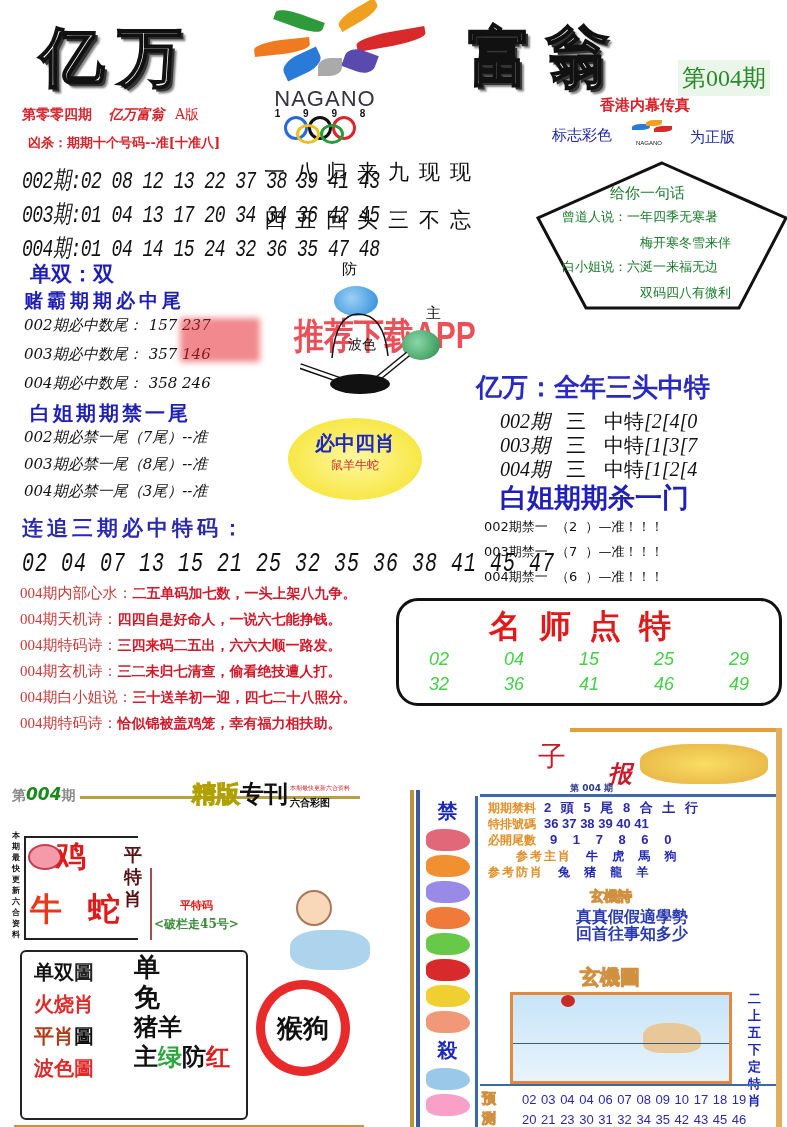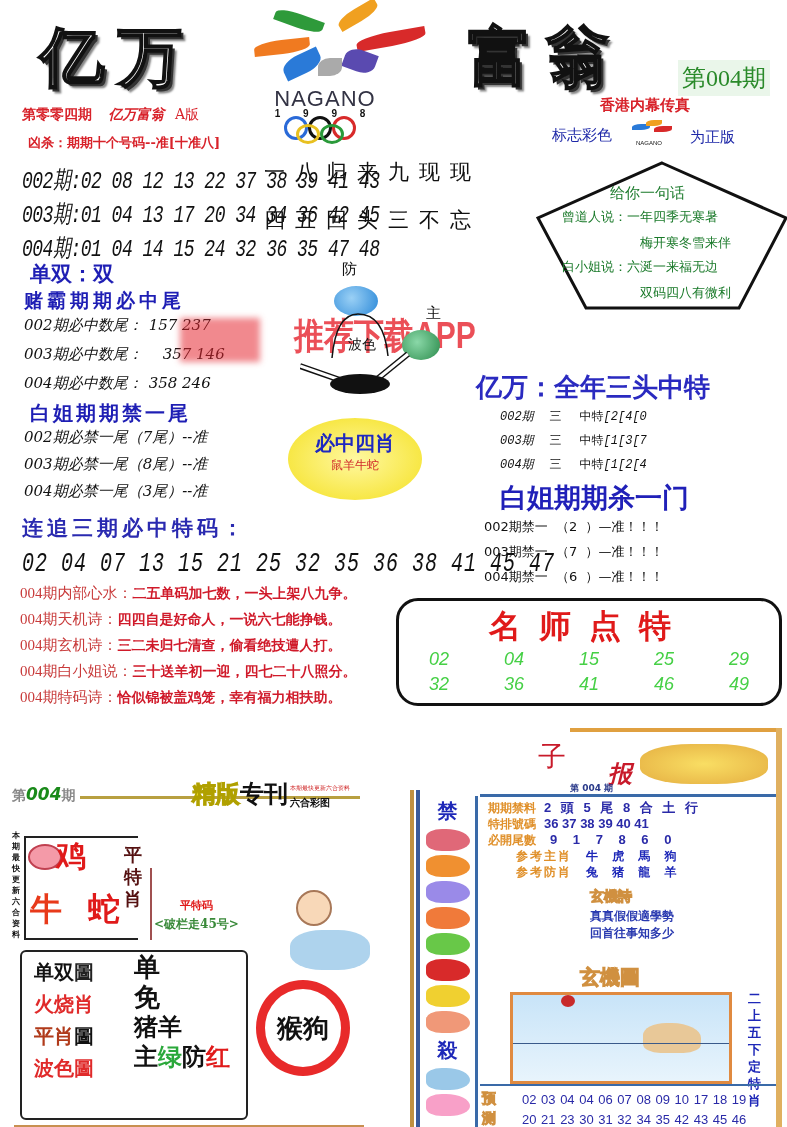--- a/index.html
+++ b/index.html
@@ -78,21 +78,21 @@
 <div class="abs pent-text" style="left:610px;top:184px;font-size:15px">给你一句话</div>
 <div class="abs pent-text row" style="left:562px;top:208px"><span>曾道人说：</span><span>一年四季无寒暑</span></div>
 <div class="abs pent-text row" style="left:640px;top:234px">梅开寒冬雪来伴</div>
 <div class="abs pent-text row" style="left:562px;top:258px"><span>白小姐说：</span><span>六涎一来福无边</span></div>
 <div class="abs pent-text row" style="left:640px;top:284px">双码四八有微利</div>
 
 <div class="abs heading-blue row" style="left:30px;top:260px;font-size:21px;font-family:'DejaVu Serif',serif">单双：双</div>
 <div class="abs heading-blue row" style="left:24px;top:288px;font-size:19px;letter-spacing:4px;font-family:'DejaVu Serif',serif">赌霸期期必中尾</div>
 <div class="abs" style="left:24px;top:316px">
   <div class="row hand" style="height:29px;font-size:15px"><span>002期必中数尾：</span><span style="margin-left:6px">157 237</span></div>
-  <div class="row hand" style="height:29px;font-size:15px"><span>003期必中数尾：</span><span style="margin-left:20px">357 146</span></div>
+  <div class="row hand" style="height:29px;font-size:15px"><span>003期必中数尾：</span><span style="margin-left:6px">357 146</span></div>
   <div class="row hand" style="height:29px;font-size:15px"><span>004期必中数尾：</span><span style="margin-left:6px">358   246</span></div>
 </div>
 
 <div class="abs row" style="left:294px;top:316px;font-family:'Liberation Sans',sans-serif;font-size:30px;font-weight:bold;color:rgba(230,30,40,0.78);transform:scaleY(1.2)">推荐下载APP</div>
 <div class="abs" style="left:180px;top:318px;width:80px;height:44px;background:rgba(230,40,50,0.55);filter:blur(3px)"></div>
 
 <div class="abs" style="left:300px;top:256px;width:180px;height:140px">
   <div style="position:absolute;left:42px;top:4px;font-family:'DejaVu Sans',sans-serif;font-size:15px">防</div>
   <div style="position:absolute;left:34px;top:30px;width:44px;height:30px;border-radius:50%;background:radial-gradient(circle at 40% 40%,#9ad0f5,#2a88d8)"></div>
   <div style="position:absolute;left:126px;top:48px;font-family:'DejaVu Sans',sans-serif;font-size:15px">主</div>
@@ -114,39 +114,40 @@
   <div class="row hand" style="height:27px;font-size:15px">003期必禁一尾（8尾）--准</div>
   <div class="row hand" style="height:27px;font-size:15px">004期必禁一尾（3尾）--准</div>
 </div>
 
 <div class="abs" style="left:288px;top:418px;width:134px;height:82px;border-radius:50%;background:radial-gradient(ellipse at center,#fff8a0,#f4e020);text-align:center;padding-top:12px">
   <div style="font-family:'DejaVu Sans',sans-serif;font-weight:bold;font-size:20px;color:#1e28c0">必中四肖</div>
   <div style="font-family:'DejaVu Sans',sans-serif;font-size:12px;color:#d02a2a">鼠羊牛蛇</div>
 </div>
 
 <div class="abs heading-blue row" style="left:476px;top:370px;font-size:26px;color:#2a2ac0">亿万：全年三头中特</div>
-<div class="abs" style="left:500px;top:408px;font-family:Liberation Mono, monospace;font-size:12px">
+<div class="abs" style="left:500px;top:408px;font-family:Liberation Serif, serif;font-size:20px">
   <div class="row" style="height:24px"><i>002期</i><span style="margin-left:16px">三</span><span style="margin-left:18px">中特</span><i>[2[4[0</i></div>
   <div class="row" style="height:24px"><i>003期</i><span style="margin-left:16px">三</span><span style="margin-left:18px">中特</span><i>[1[3[7</i></div>
   <div class="row" style="height:24px"><i>004期</i><span style="margin-left:16px">三</span><span style="margin-left:18px">中特</span><i>[1[2[4</i></div>
 </div>
 
 <div class="abs heading-blue row" style="left:500px;top:480px;font-size:27px;color:#2020b8">白姐期期杀一门</div>
 <div class="abs" style="left:484px;top:518px;font-family:'DejaVu Sans',sans-serif;font-size:13px">
   <div class="row" style="height:25px;white-space:pre">002期禁一  （2  ）—准！！！</div>
   <div class="row" style="height:25px;white-space:pre">003期禁一  （7  ）—准！！！</div>
   <div class="row" style="height:25px;white-space:pre">004期禁一  （6  ）—准！！！</div>
 </div>
 
 <div class="abs heading-blue row" style="left:22px;top:514px;font-size:21px;letter-spacing:4px;color:#2a2ab0;font-family:'DejaVu Serif',serif">连追三期必中特码：</div>
 <div class="abs row lotto-row" style="left:22px;top:548px;font-size:20px;letter-spacing:1px">02 04 07 13 15 21 25 32 35 36 38 41 45 47</div>
 
 <div class="abs" style="left:20px;top:584px">
   <div class="red-poem" style="height:26px"><span class="pfx">004期内部心水：</span><span>二五单码加七数，一头上架八九争。</span></div>
   <div class="red-poem" style="height:26px"><span class="pfx">004期天机诗：</span><span>四四自是好命人，一说六七能挣钱。</span></div>
+  <div class="red-poem" style="height:26px"><span class="pfx">004期特码诗：</span><span>三四来码二五出，六六大顺一路发。</span></div>
   <div class="red-poem" style="height:26px"><span class="pfx">004期玄机诗：</span><span>三二未归七清查，偷看绝技遭人打。</span></div>
   <div class="red-poem" style="height:26px"><span class="pfx">004期白小姐说：</span><span>三十送羊初一迎，四七二十八照分。</span></div>
   <div class="red-poem" style="height:26px"><span class="pfx">004期特码诗：</span><span>恰似锦被盖鸡笼，幸有福力相扶助。</span></div>
 </div>
 
 <div class="abs master-box" style="left:396px;top:598px;width:386px;height:108px">
   <div style="text-align:center;font-family:'DejaVu Serif',serif;font-weight:bold;font-size:32px;color:#e01a1a;letter-spacing:18px;margin-top:4px">名师点特</div>
   <div style="display:flex;justify-content:space-between;padding:0 30px">
     <span class="master-num">02</span>
       <span class="master-num">04</span>
@@ -230,25 +231,25 @@
     <div class="zodiac" style="background:#9ac8e8"></div>
     <div class="zodiac" style="background:#f8a0c8"></div>
   </div>
   <div style="position:absolute;left:70px;top:66px;width:296px;height:3px;background:#3a6aa8"></div>
 
   <div style="position:absolute;left:78px;top:72px;font-size:12px;line-height:16px">
     <div class="row"><span class="pv" style="color:#e0902a">期期禁料</span><span class="num-blue" style="margin-left:8px;font-size:13px;word-spacing:6px">2 頭 5 尾 8 合 土 行</span></div>
     <div class="row"><span class="pv" style="color:#e0902a">特排號碼</span><span class="num-blue" style="margin-left:8px;font-size:13px">36 37 38 39 40 41</span></div>
     <div class="row"><span class="pv" style="color:#e0902a">必開尾數</span><span class="num-blue" style="margin-left:14px;font-size:13px;letter-spacing:6px">9 1 7 8 6 0</span></div>
     <div class="row" style="margin-left:28px"><span class="pv" style="color:#e0902a;letter-spacing:2px">参考主肖</span><span class="pv" style="color:#1e28b8;margin-left:14px;word-spacing:10px">牛 虎 馬 狗</span></div>
-    <div class="row" style="margin-left:28px"><span class="pv" style="color:#e0902a;letter-spacing:2px">参考防肖</span><span class="pv" style="color:#1e28b8;margin-left:14px;word-spacing:10px">兔 猪 龍 羊</span></div>
+    <div class="row" style=""><span class="pv" style="color:#e0902a;letter-spacing:2px">参考防肖</span><span class="pv" style="color:#1e28b8;margin-left:14px;word-spacing:10px">兔 猪 龍 羊</span></div>
   </div>
 
   <div style="position:absolute;left:180px;top:160px;font-family:'DejaVu Sans',sans-serif;font-weight:bold;font-size:14px;color:#f0e0b0;-webkit-text-stroke:1px #d09040">玄機詩</div>
-  <div style="position:absolute;left:78px;top:180px;width:288px;text-align:center;font-family:'DejaVu Serif',serif;font-weight:bold;font-size:12px;color:#2a3ab0;line-height:17px">
+  <div style="position:absolute;left:78px;top:180px;width:288px;text-align:center;font-family:'DejaVu Serif',serif;font-weight:bold;font-size:16px;color:#2a3ab0;line-height:17px">
     <div>真真假假適學勢</div>
     <div>回首往事知多少</div>
   </div>
   <div style="position:absolute;left:170px;top:236px;font-family:'DejaVu Sans',sans-serif;font-weight:bold;font-size:20px;color:#f8ecc8;-webkit-text-stroke:1px #d09040">玄機圖</div>
   <div style="position:absolute;left:100px;top:264px;width:222px;height:92px;border:3px solid #e08a40;background:linear-gradient(#c8e4f8,#e8f4fc)">
     <div style="position:absolute;left:130px;top:28px;width:58px;height:30px;border-radius:40% 50% 30% 30%;background:#e8c898"></div>
     <div style="position:absolute;left:0;top:48px;width:216px;height:1px;background:#3a5a8a"></div>
     <div style="position:absolute;left:48px;top:0;width:14px;height:12px;border-radius:50%;background:#c82a2a"></div>
   </div>
   <div style="position:absolute;left:338px;top:262px;width:16px;font-family:'DejaVu Sans',sans-serif;font-weight:bold;font-size:13px;line-height:17px;color:#1e28b8">二上五下定特肖</div>

